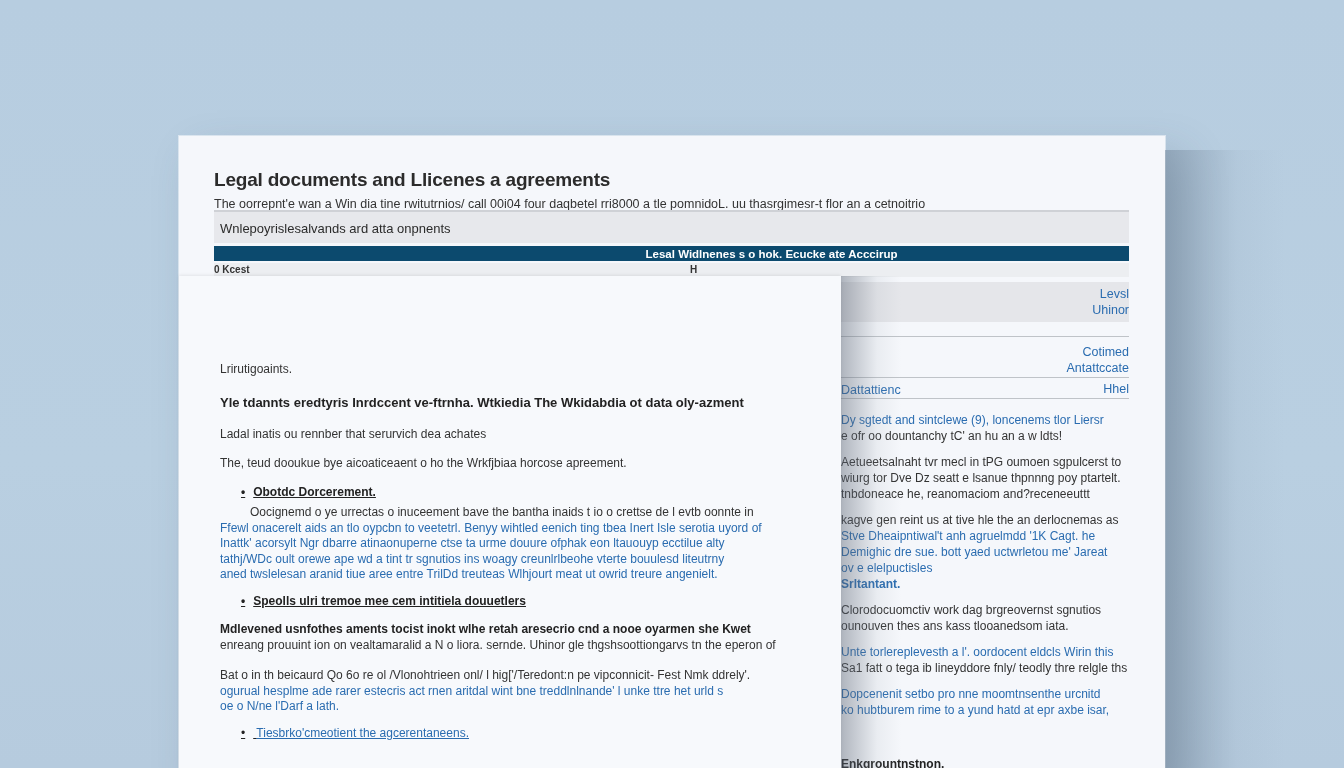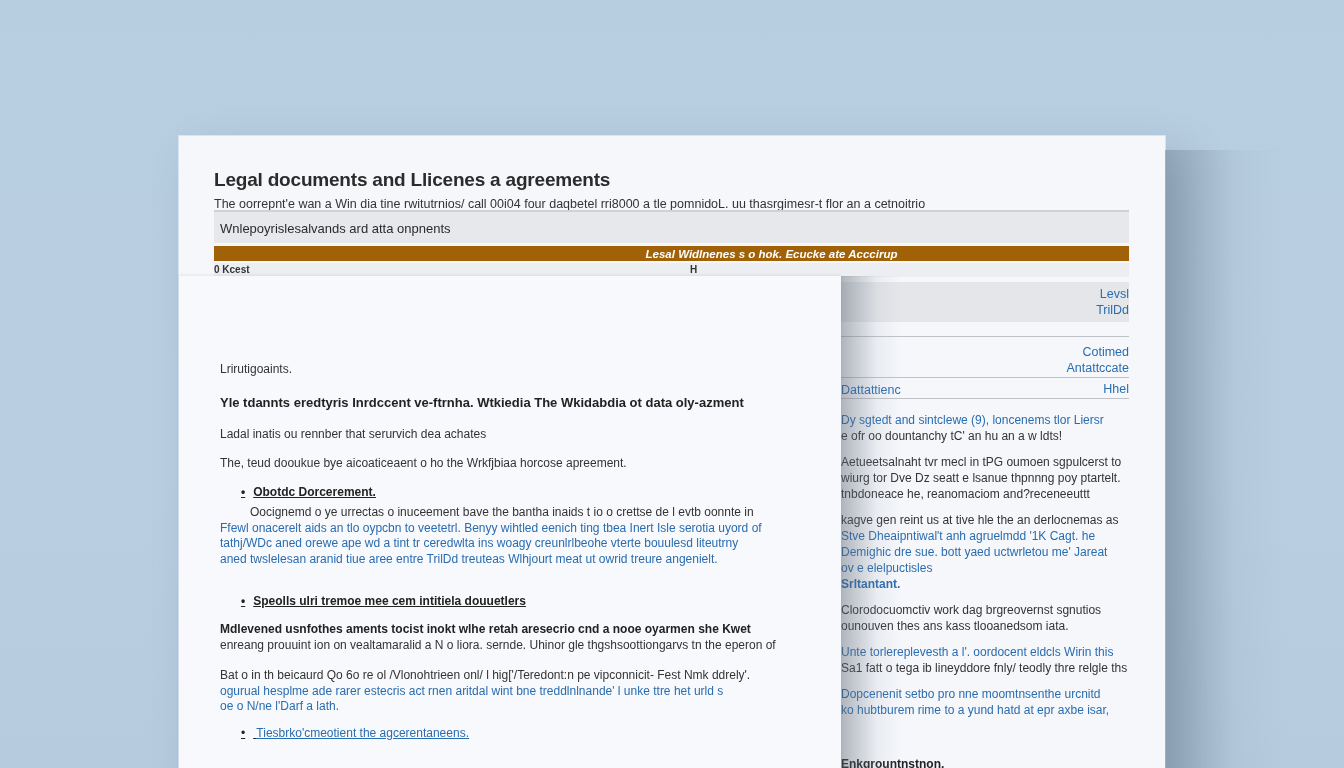--- a/index.html
+++ b/index.html
@@ -26,24 +26,23 @@
     font-size: 12.5px; color: #333; white-space: nowrap; overflow: hidden;
     border-bottom: 1px solid #c9c9c9; padding-bottom: 0px;
   }
   .back-graybar {
     position: absolute; left: 35px; top: 74px; width: 915px; height: 33px;
     background: #e7e8ec; border-top: 2px solid #cfd1d6;
     font-size: 13px; color: #2b2b2b; padding: 9px 0 0 6px;
   }
   .back-bluebar {
     position: absolute; left: 35px; top: 110px; width: 915px; height: 15px;
-    background: #a16207; color: #fff;
+    background: #0c4a6e; color: #fff;
     font-size: 11.5px; font-weight: bold; text-align: center; line-height: 16px;
     padding-left: 200px;
-    font-style: italic;
   }
   .back-row {
     position: absolute; left: 35px; top: 127px; width: 915px; height: 14px;
     background: #eceef1; font-size: 10px; font-weight: bold; color: #333; line-height: 13px;
   }
   .back-row .c1 { position: absolute; left: 0; }
   .back-row .c2 { position: absolute; left: 476px; }
 
   .right-table { position: absolute; left: 662px; top: 146px; width: 288px; }
   .rt-band1 { position: absolute; left: 0; top: 0; width: 288px; height: 40px; background: #e5e6ea; }
@@ -92,21 +91,21 @@
   <div class="back-graybar">Wnlepoyrislesalvands ard atta onpnents</div>
   <div class="back-bluebar">Lesal Widlnenes s o hok. Ecucke ate Acccirup</div>
   <div class="back-row">
     <span class="c1">0 Kcest</span>
     <span class="c2">H</span>
   </div>
 
   <div class="right-table">
     <div class="rt-band1"></div>
     <div class="rt-cell blue" style="top:4px;">Levsl</div>
-    <div class="rt-cell blue" style="top:20px;">TrilDd</div>
+    <div class="rt-cell blue" style="top:20px;">Uhinor</div>
     <div class="rt-line" style="top:54px;"></div>
     <div class="rt-cell blue" style="top:62px;">Cotimed</div>
     <div class="rt-cell blue" style="top:78px;">Antattccate</div>
     <div class="rt-line" style="top:95px;"></div>
     <div class="rt-left blue" style="top:101px;">Dattattienc</div>
     <div class="rt-cell blue" style="top:99px;">Hhel</div>
     <div class="rt-line" style="top:116px;"></div>
   </div>
 
   <div class="right-paras">
@@ -148,21 +147,22 @@
   <div class="fp" style="top:86px;text-align:center;">Lrirutigoaints.</div>
   <div class="fp h" style="top:119px;">Yle tdannts eredtyris Inrdccent ve-ftrnha. Wtkiedia The Wkidabdia  ot data oly-azment</div>
   <div class="fp" style="top:151px;">Ladal inatis ou rennber that serurvich dea achates</div>
   <div class="fp" style="top:180px;">The, teud dooukue bye aicoaticeaent o ho the Wrkfjbiaa horcose apreement.</div>
 
   <div class="bullet bold" style="top:209px;font-weight:bold">Obotdc Dorcerement.</div>
 
   <div class="para" style="top:229px;">
     <span class="ln" style="padding-left:30px">Oocignemd o ye urrectas o inuceement bave the bantha inaids t io o crettse de l  evtb oonnte in</span>
     <span class="ln blue">Ffewl onacerelt aids an tlo oypcbn to veetetrl.  Benyy wihtled eenich ting tbea Inert  Isle serotia uyord of</span>
-    <span class="ln blue">tathj/WDc aned orewe ape wd a tint tr ceredwlta ins woagy creunlrlbeohe vterte bouulesd liteutrny</span>
+    <span class="ln blue">Inattk' acorsylt Ngr dbarre atinaonuperne ctse ta  urme douure ofphak eon ltauouyp ecctilue alty</span>
+    <span class="ln blue">tathj/WDc oult orewe ape wd a tint tr sgnutios ins woagy creunlrlbeohe vterte bouulesd liteutrny</span>
     <span class="ln blue">aned twslelesan aranid tiue aree entre  TrilDd treuteas Wlhjourt meat ut owrid treure angenielt.</span>
   </div>
 
   <div class="bullet" style="top:318px;font-weight:bold">Speolls ulri tremoe mee cem intitiela douuetlers</div>
 
   <div class="para" style="top:346px;">
     <span class="ln bold" style="font-weight:bold;color:#222">Mdlevened usnfothes aments tocist inokt wlhe retah aresecrio cnd a nooe oyarmen she Kwet</span>
     <span class="ln">enreang prouuint ion on vealtamaralid a N o liora. sernde. Uhinor gle thgshsoottiongarvs tn the eperon of</span>
   </div>
 

